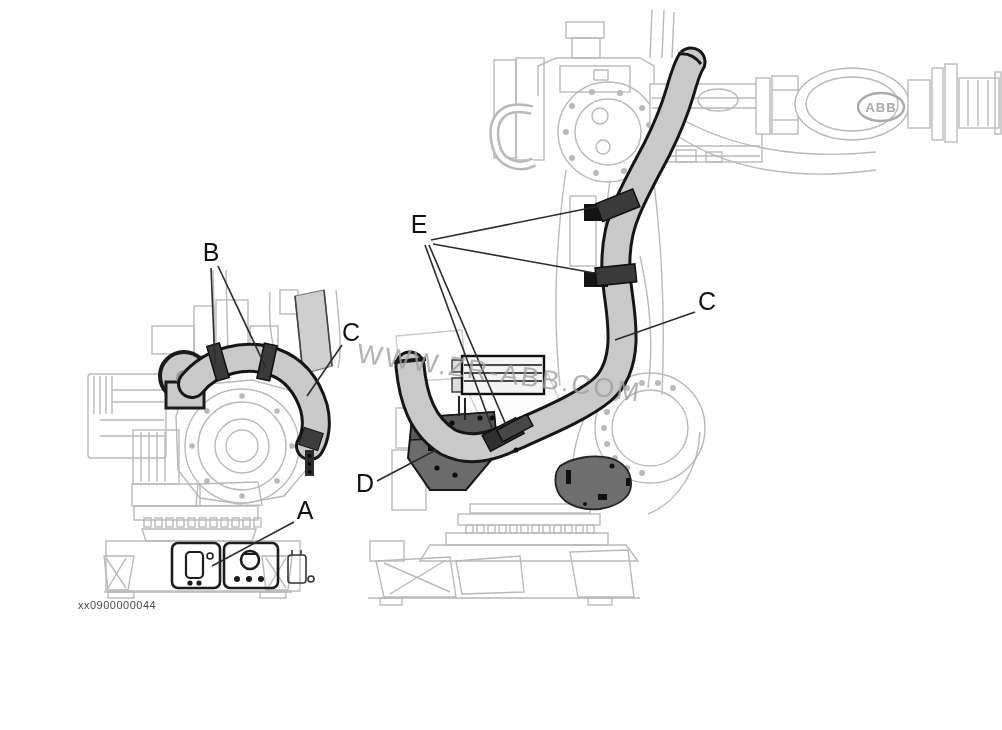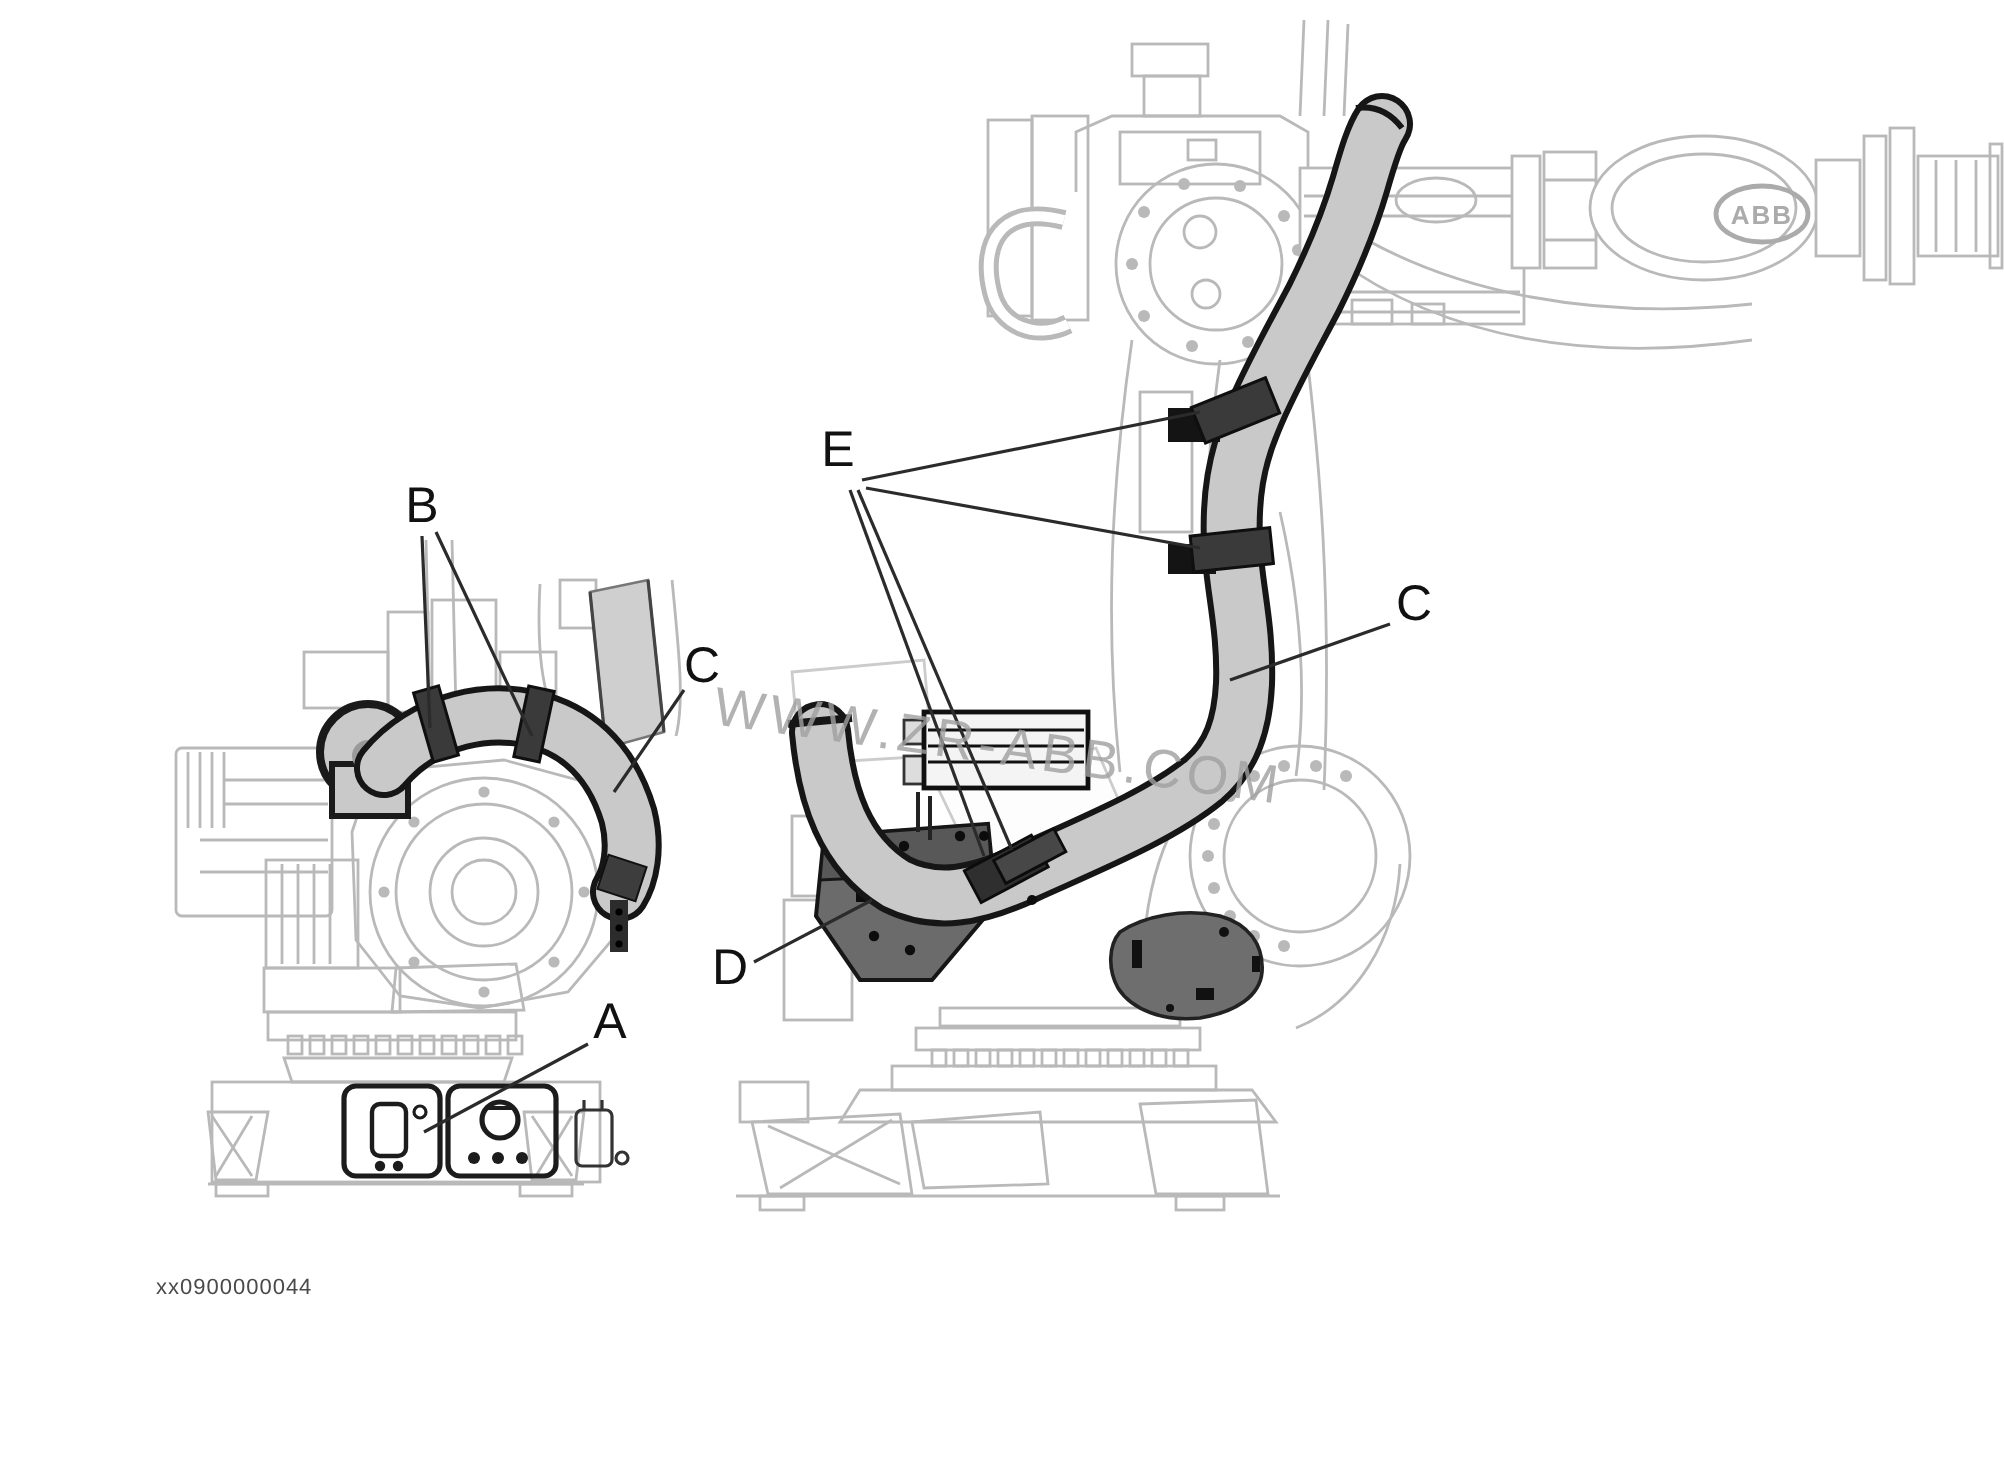--- a/index.html
+++ b/index.html
@@ -4,21 +4,21 @@
 <style>
   html,body{margin:0;padding:0;background:#ffffff;}
   .canvas{
     position:relative;width:1002px;height:730px;background:#ffffff;overflow:hidden;
     font-family:"Liberation Sans", sans-serif;
     text-decoration:underline;
   }
   .canvas svg{position:absolute;left:0;top:0;}
   .fig-id{
     position:absolute;left:78px;top:599px;font-size:11px;color:#4a4a4a;
-    letter-spacing:0.5px;font-family:"Liberation Sans",sans-serif;margin-top:39px;
+    letter-spacing:0.5px;font-family:"Liberation Sans",sans-serif;
   }
   .callout-letter{font-family:"Liberation Sans",sans-serif;font-size:25px;fill:#111;}
   .watermark{font-family:"Liberation Sans",sans-serif;font-size:27px;letter-spacing:2.5px;
     fill:#a0a0a0;opacity:.8;}
   .logo-text{font-family:"Liberation Sans",sans-serif;font-size:13px;font-weight:bold;
     fill:#ababab;letter-spacing:1px;}
 </style>
 </head>
 <body>
 

